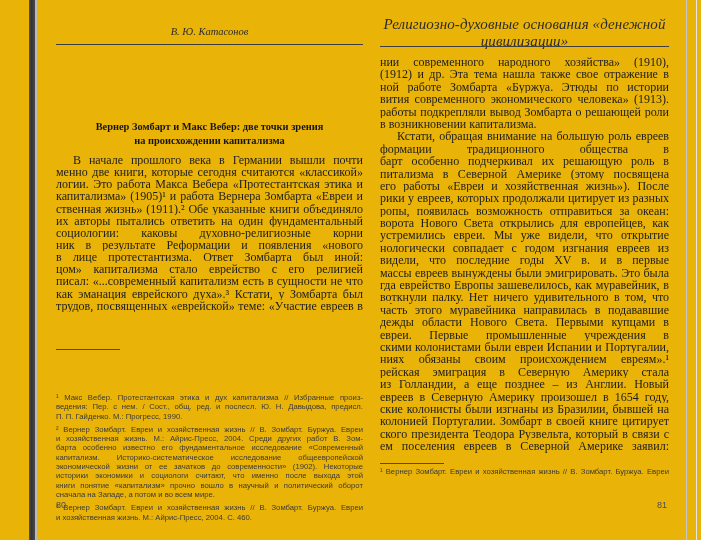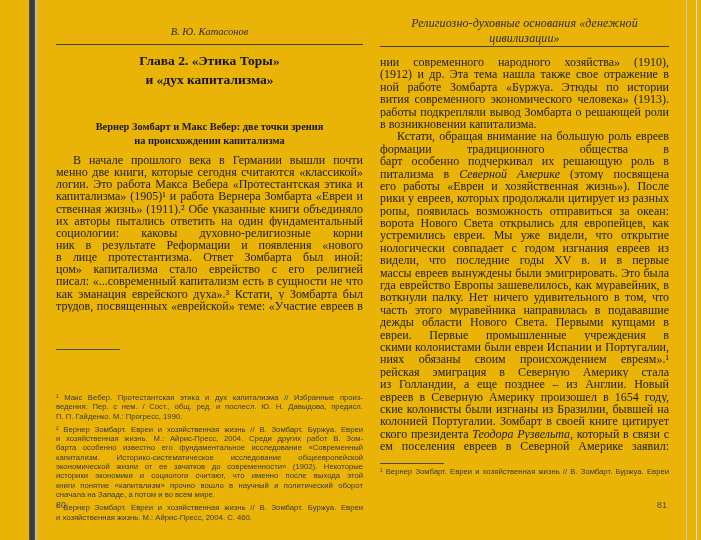--- a/index.html
+++ b/index.html
@@ -25,21 +25,21 @@
 
   .page { position: absolute; top: 0; height: 540px; }
   .page.left  { left: 56px;  width: 307px; }
   .page.right { left: 380px; width: 289px; }
 
   .running-head {
     position: absolute; left: 0; width: 100%;
     text-align: center; font-style: italic; color: #2c2c2c;
   }
   .page.left  .running-head { top: 26px; font-size: 10.5px; }
-  .page.right .running-head { top: 16px; font-size: 12px; letter-spacing: 0.1px; }
+  .page.right .running-head { top: 16px; font-size: 15px; letter-spacing: 0.1px; }
 
   .head-rule { position: absolute; left: 0; width: 100%; height: 1px; background: #3f3f3f; }
   .page.left  .head-rule { top: 44px; }
   .page.right .head-rule { top: 46px; }
 
   .chapter-title {
     position: absolute; top: 52px; left: 0; width: 100%;
     text-align: center; font-weight: bold; font-size: 13.5px; line-height: 18.5px; color: #141414;
   }
   .section-heading {
@@ -52,21 +52,21 @@
   .page.right .body-text { top: 56px; }
 
   .bline {
     font-size: 12px; line-height: 12.15px; height: 12.15px;
     text-align: justify; text-align-last: justify;
     white-space: normal; overflow: hidden; color: #1d1d1d;
   }
   .page.right .bline { line-height: 12.4px; height: 12.4px; }
   .bline.nojust { text-align-last: left; }
   .bline.indent { text-indent: 17px; }
-  .bline .it { font-style: italic; }
+  .bline .it { }
 
   .fn-rule { position: absolute; left: 0; width: 64px; height: 1px; background: #4a4a4a; }
   .page.left  .fn-rule { top: 349px; }
   .page.right .fn-rule { top: 463px; }
 
   .footnotes { position: absolute; left: 0; width: 100%; font-family: "Liberation Sans", sans-serif; color: #3a3a3a; }
   .page.left  .footnotes { top: 353px; margin-top: 40px; }
   .page.right .footnotes { top: 467px; }
   .footnote { margin-bottom: 4px; }
   .fline {
@@ -87,24 +87,20 @@
 
 <div class="spread">
   <div class="edge-bar"></div>
   <div class="edge-bar-soft"></div>
   <div class="right-line-outer"></div>
   <div class="right-line-inner"></div>
 
   <div class="page left">
     <div class="running-head">В. Ю. Катасонов</div>
     <div class="head-rule"></div>
-    <div class="chapter-title">
-      <div>Глава 2. «Этика Торы»</div>
-      <div>и «дух капитализма»</div>
-    </div>
     <div class="section-heading">
       <div>Вернер Зомбарт и Макс Вебер: две точки зрения</div>
       <div>на происхождении капитализма</div>
     </div>
     <div class="body-text">
         <div class="bline indent">В начале прошлого века в Германии вышли почти одновре-</div>
         <div class="bline">менно две книги, которые сегодня считаются «классикой» социо-</div>
         <div class="bline">логии. Это работа Макса Вебера «Протестантская этика и дух</div>
         <div class="bline">капитализма» (1905)¹ и работа Вернера Зомбарта «Евреи и хозяй-</div>
         <div class="bline">ственная жизнь» (1911).² Обе указанные книги объединяло то, что</div>

